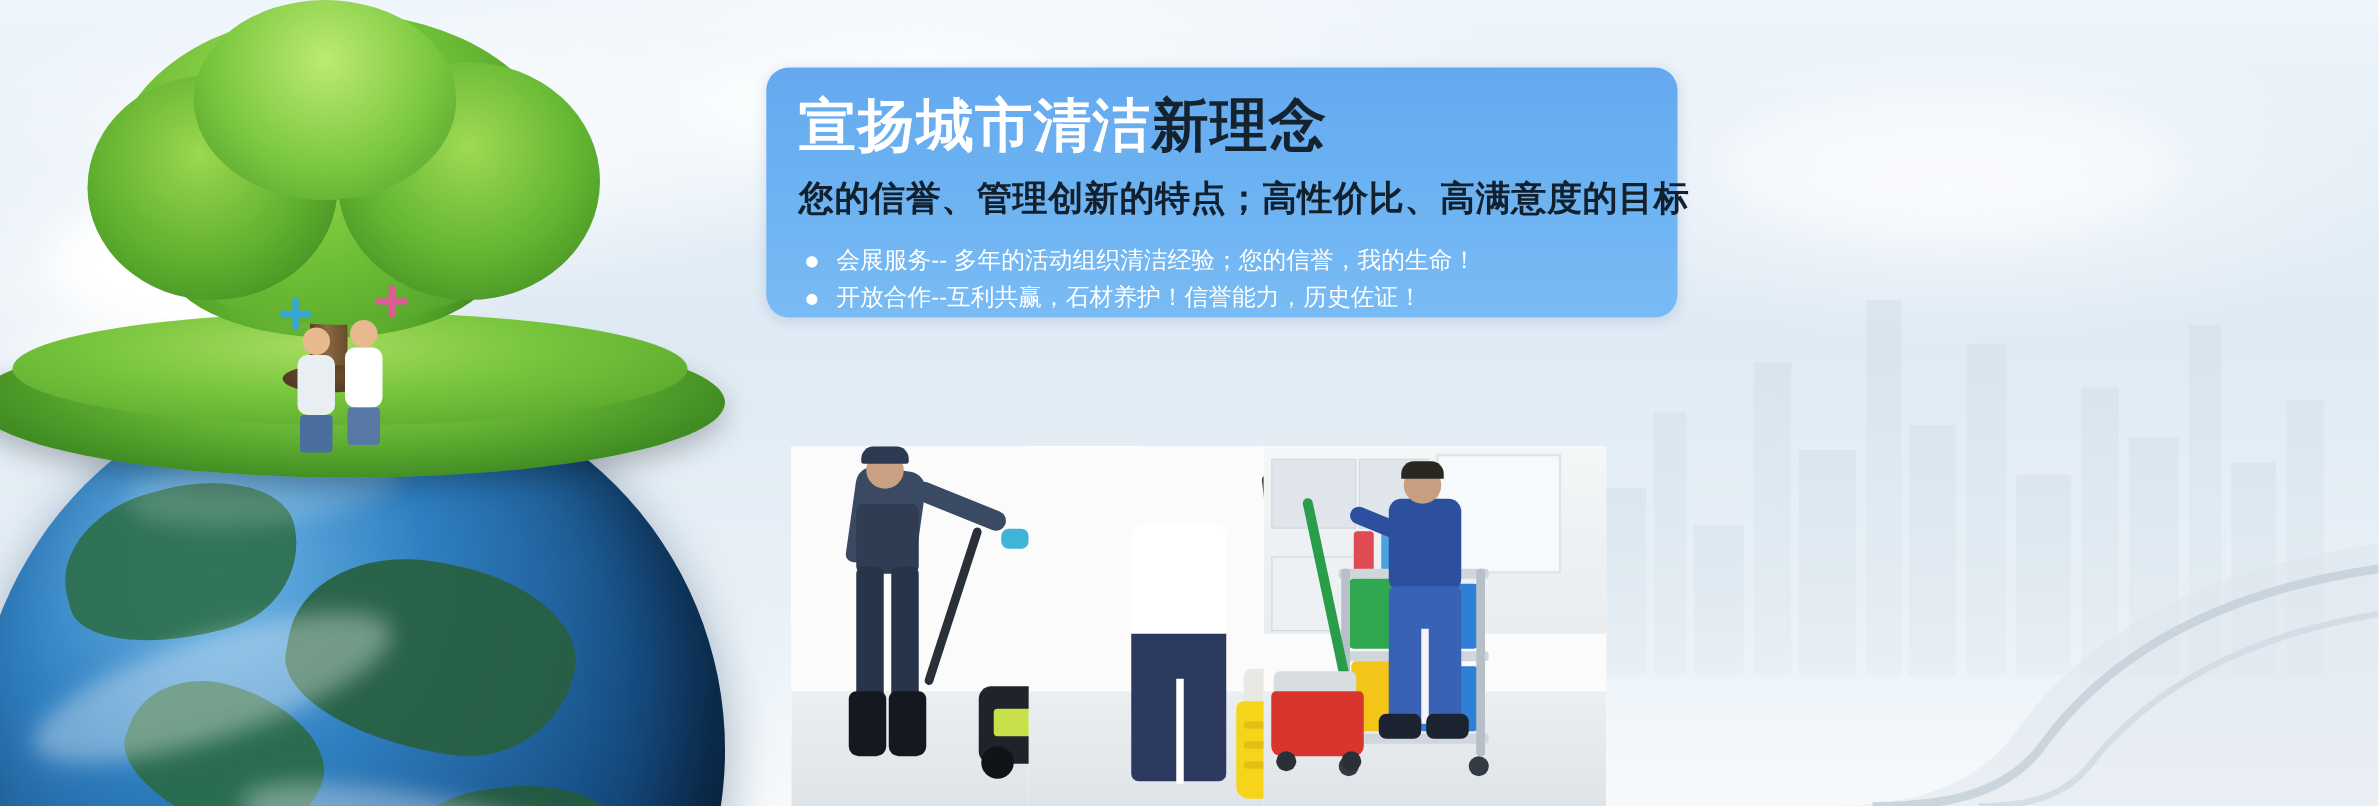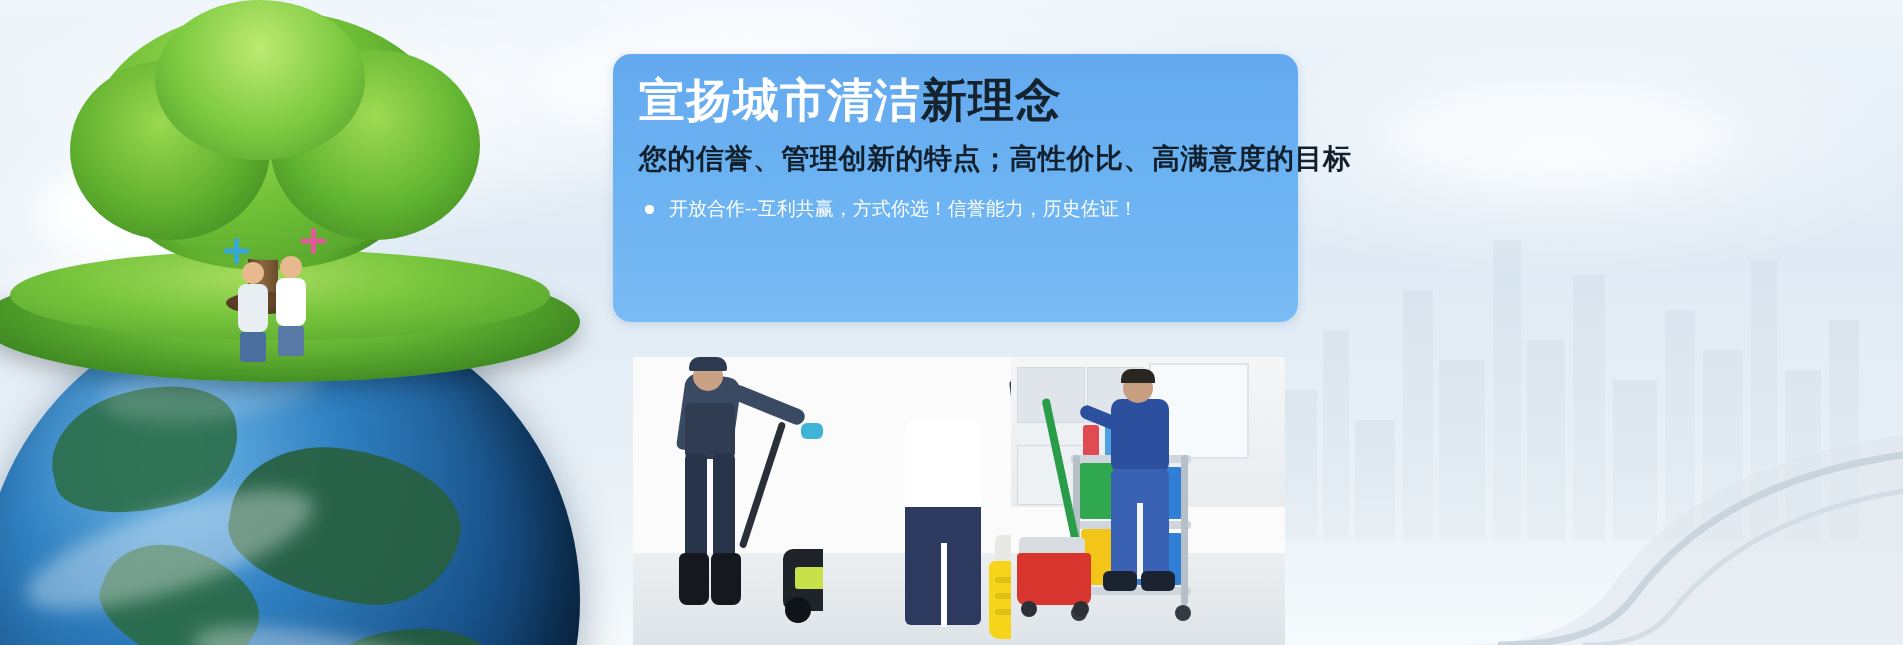--- a/index.html
+++ b/index.html
@@ -88,24 +88,25 @@
   .kidB .body{background:#ffffff;}
   .kidB .legs{background:#5878a6;}
   .pinwheel{position:absolute;width:26px;height:26px;}
   .pinwheel span{position:absolute;left:11px;top:0;width:5px;height:13px;background:#35a7d8;border-radius:3px;transform-origin:50% 100%;}
   .pw1{left:243px;top:238px;}
   .pw2{left:320px;top:228px;}
   .pw2 span{background:#e05a9a;}
 
   
   .card{
-    position:absolute;left:613px;top:54px;width:685px;height:268px;
+    position:absolute;left:613px;top:54px;width:685px;height:200px;
     border-radius:18px;
     background:linear-gradient(180deg,#64a9ef 0%,#6bb2f2 45%,#79bbf4 100%);
     box-shadow:0 2px 10px rgba(40,90,150,.18);
+    padding-left:44px;
   }
   .headline{
     position:absolute;left:26px;top:20px;
     font-size:46px;line-height:1.15;font-weight:700;white-space:nowrap;
     letter-spacing:1px;
   }
   .headline .hl-white{color:#ffffff;}
   .headline .hl-dark{color:#14232e;}
   .subtitle{
     position:absolute;left:26px;top:88px;
@@ -288,21 +289,25 @@
     <div class="headline">
       <span class="hl-white">宣扬城市清洁</span><span class="hl-dark">新理念</span>
     </div>
     <div class="subtitle">您的信誉、管理创新的特点；高性价比、高满意度的目标</div>
     <ul class="bullets">
       <li>
         <span class="dot"></span>
       </li>
       <li>
         <span class="dot"></span>
-        <span>开放合作--互利共赢，方式你选！信誉能力，历史佐证！</span>
+        <span>会展服务-- 多年的活动组织清洁经验；您的信誉，我的生命！</span>
+      </li>
+      <li>
+        <span class="dot"></span>
+        <span>开放合作--互利共赢，石材养护！信誉能力，历史佐证！</span>
       </li>
     </ul>
   </div>
 
   <div class="photos">
 
     <div class="photo p1">
       <div class="ph-bg"></div>
         <div class="floor"></div>
       <div class="w1-arm"></div>

